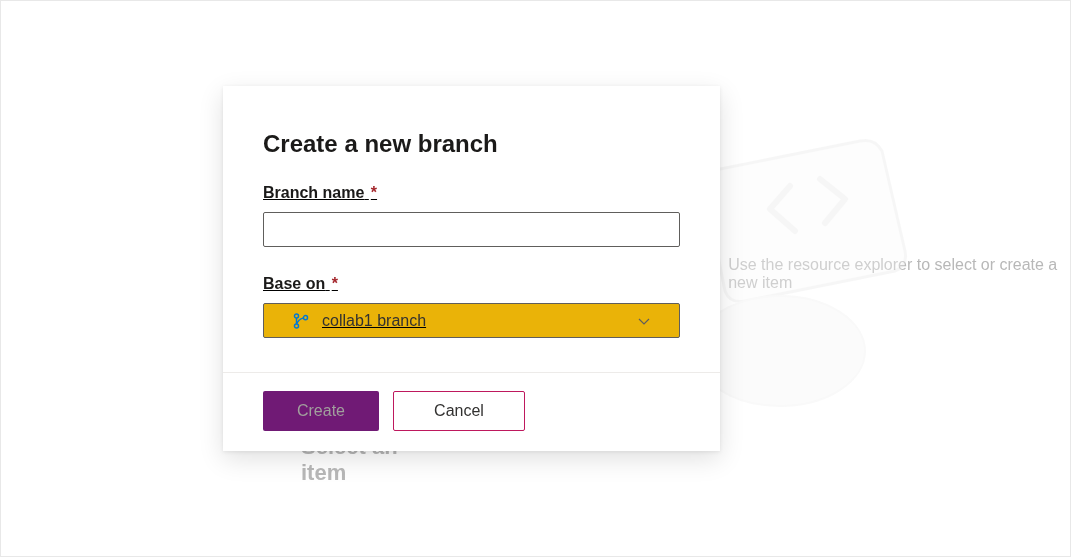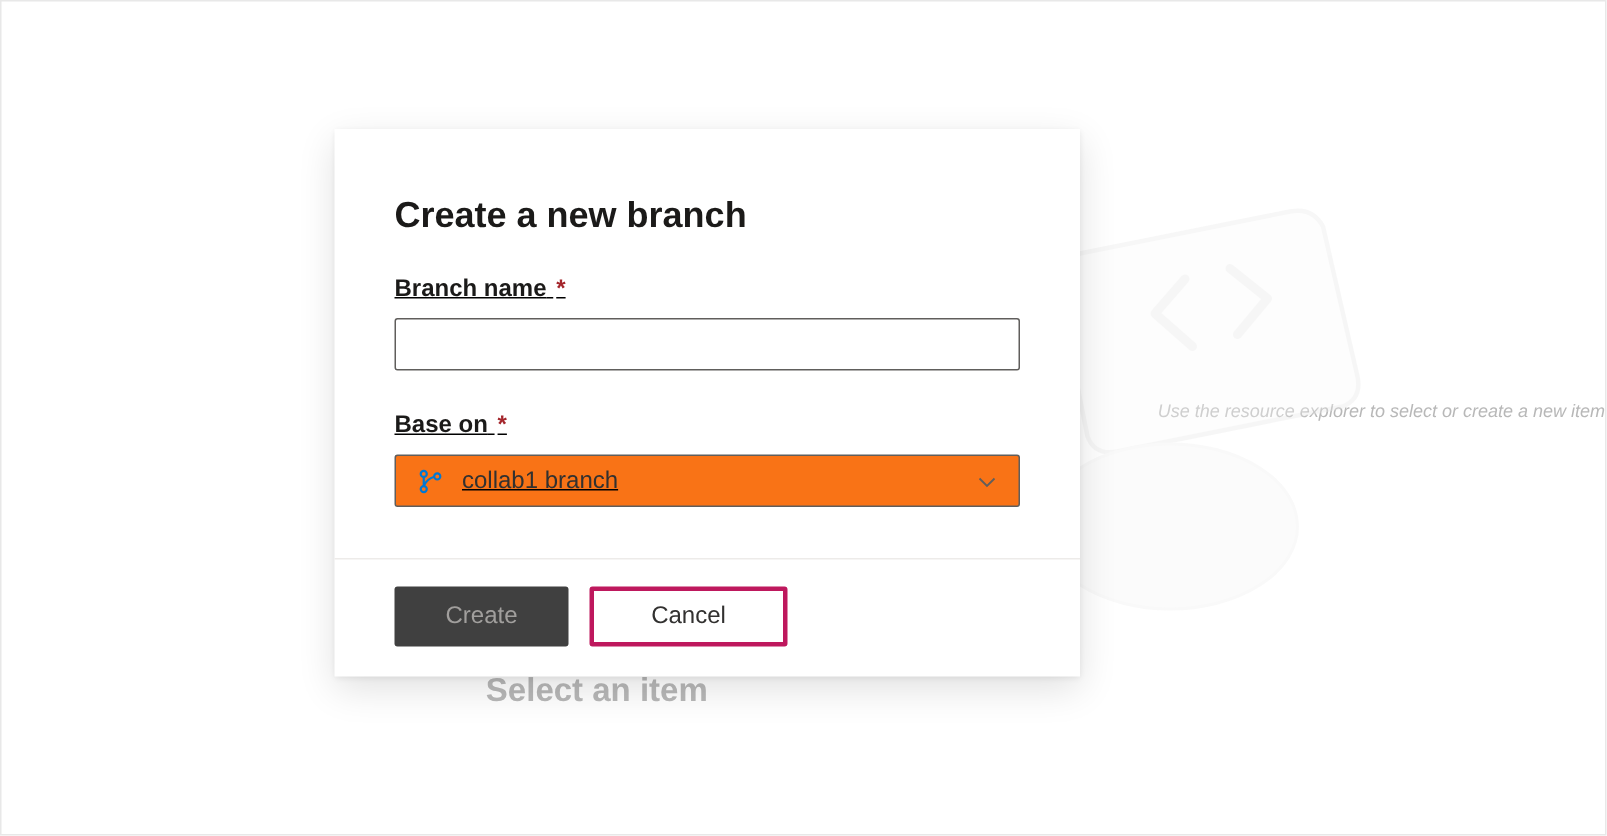--- a/index.html
+++ b/index.html
@@ -38,24 +38,23 @@
     }
     .backdrop-title {
       font-size: 22px;
       font-weight: 600;
       color: #b8b8b8;
       margin-top: 380px;
       margin-bottom: 8px;
       margin-left: 300px;
     }
     .backdrop-subtitle {
-      font-size: 12px;
+      font-size: 16px;
       color: #b8b8b8;
       margin-left: 300px;
-      font-style: italic;
     }
     .dialog {
       position: absolute;
       top: 85px;
       left: 222px;
       width: 497px;
       background: #ffffff;
       box-shadow: 0 8px 24px rgba(0,0,0,0.12), 0 1px 4px rgba(0,0,0,0.08);
     }
     .dialog-body {
@@ -95,23 +94,23 @@
       font-family: inherit;
       outline: none;
     }
     .dropdown {
       width: 100%;
       height: 35px;
       border: 1px solid #605e5c;
       border-radius: 2px;
       display: flex;
       align-items: center;
-      padding: 0 14px;
+      padding: 0 28px;
       cursor: pointer;
-      background: #f97316;
+      background: #eab308;
     }
     .dropdown-icon {
       flex-shrink: 0;
       margin-right: 12px;
       display: flex;
       align-items: center;
     }
     .dropdown-value {
       flex: 1;
       font-size: 16px;
@@ -134,28 +133,28 @@
       border-radius: 2px;
       font-size: 16px;
       font-family: inherit;
       cursor: pointer;
       display: flex;
       align-items: center;
       justify-content: center;
       padding: 0 20px;
     }
     .btn-primary-disabled {
-      background: #404040;
+      background: #701a75;
       border: none;
       color: #a19f9d;
       cursor: not-allowed;
     }
     .btn-secondary {
       background: #ffffff;
-      border: 3px solid #be185d;
+      border: 1px solid #be185d;
       color: #323130;
       min-width: 132px;
       padding-left: 20px;
     }
   </style>
 </head>
 <body>
 
 <div class="backdrop">
   <div class="backdrop-illustration">

